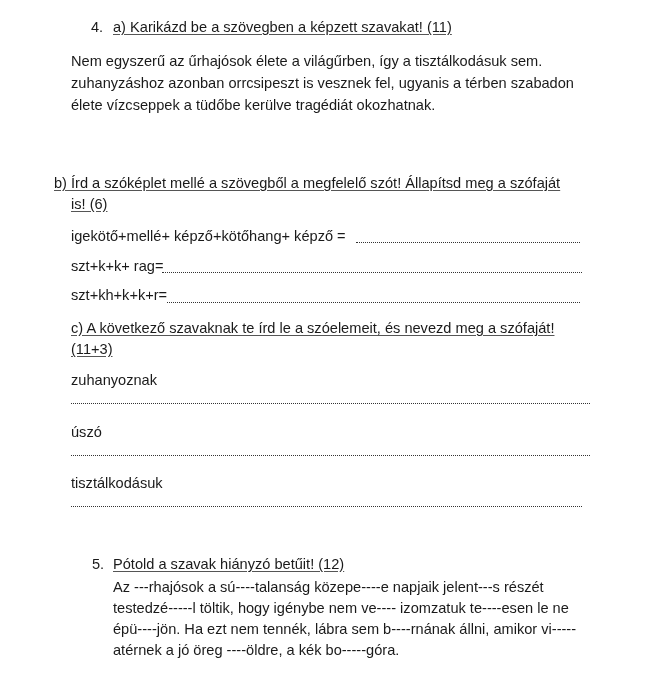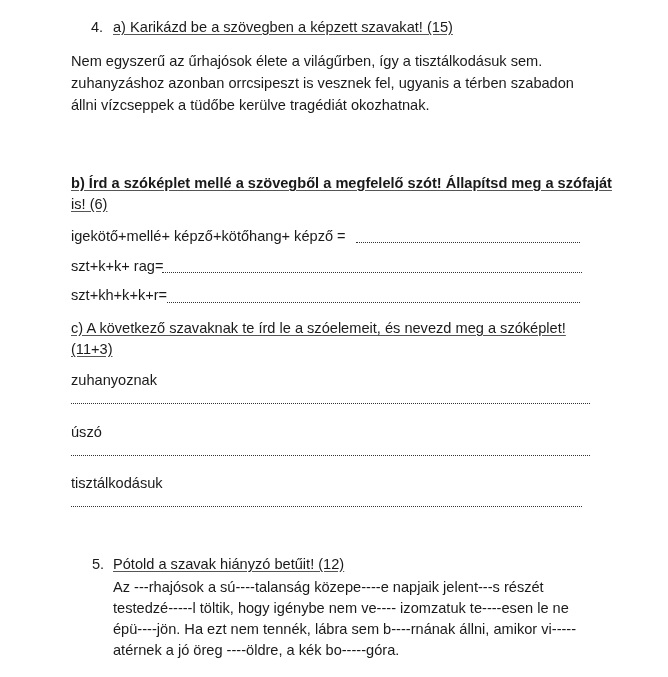--- a/index.html
+++ b/index.html
@@ -7,41 +7,41 @@
          font-family: "Liberation Sans", sans-serif; color: #1a1a1a; font-size: 14.6px; }
   .abs { position: absolute; white-space: nowrap; }
   .u { text-decoration: underline; text-decoration-color: #555; text-underline-offset: 2px; }
   .para { position: absolute; left: 71px; width: 530px; line-height: 22px; }
   .dots { position: absolute; height: 0; border-bottom: 1.6px dotted #333; }
 </style>
 </head>
 <body>
 
 <div class="abs" style="left:91px; top:19px;">4.</div>
-<div class="abs u" style="left:113px; top:19px;">a) Karikázd be a szövegben a képzett szavakat! (15)</div>
+<div class="abs u" style="left:113px; top:19px;">a) Karikázd be a szövegben a képzett szavakat! (11)</div>
 
 <div class="para" style="top:50px;">
   <div>Nem egyszerű az űrhajósok élete a világűrben, így a tisztálkodásuk sem.</div>
   <div>zuhanyzáshoz azonban orrcsipeszt is vesznek fel, ugyanis a térben szabadon</div>
-  <div>állni vízcseppek a tüdőbe kerülve tragédiát okozhatnak.</div>
+  <div>élete vízcseppek a tüdőbe kerülve tragédiát okozhatnak.</div>
 </div>
 
-<div class="abs u" style="left:71px; top:175px;font-weight:bold;">b) Írd a szóképlet mellé a szövegből a megfelelő szót! Állapítsd meg a szófaját</div>
+<div class="abs u" style="left:54px; top:175px;">b) Írd a szóképlet mellé a szövegből a megfelelő szót! Állapítsd meg a szófaját</div>
 <div class="abs u" style="left:71px; top:196px;text-align:right;">is! (6)</div>
 
 <div class="abs" style="left:71px; top:228px;">igekötő+mellé+ képző+kötőhang+ képző =</div>
 <div class="dots" style="left:356px; width:224px; top:242px;"></div>
 
 <div class="abs" style="left:71px; top:258px;">szt+k+k+ rag=</div>
 <div class="dots" style="left:162px; width:420px; top:272px;"></div>
 
 <div class="abs" style="left:71px; top:287px;">szt+kh+k+k+r=</div>
 <div class="dots" style="left:167px; width:413px; top:302px;"></div>
 
-<div class="abs u" style="left:71px; top:320px;">c) A következő szavaknak te írd le a szóelemeit, és nevezd meg a szóképlet!</div>
+<div class="abs u" style="left:71px; top:320px;">c) A következő szavaknak te írd le a szóelemeit, és nevezd meg a szófaját!</div>
 <div class="abs u" style="left:71px; top:341px;">(11+3)</div>
 
 <div class="abs" style="left:71px; top:372px;">zuhanyoznak</div>
 <div class="dots" style="left:71px; width:519px; top:403px;"></div>
 
 <div class="abs" style="left:71px; top:424px;">úszó</div>
 <div class="dots" style="left:71px; width:519px; top:455px;"></div>
 
 <div class="abs" style="left:71px; top:475px;">tisztálkodásuk</div>
 <div class="dots" style="left:71px; width:511px; top:506px;"></div>

